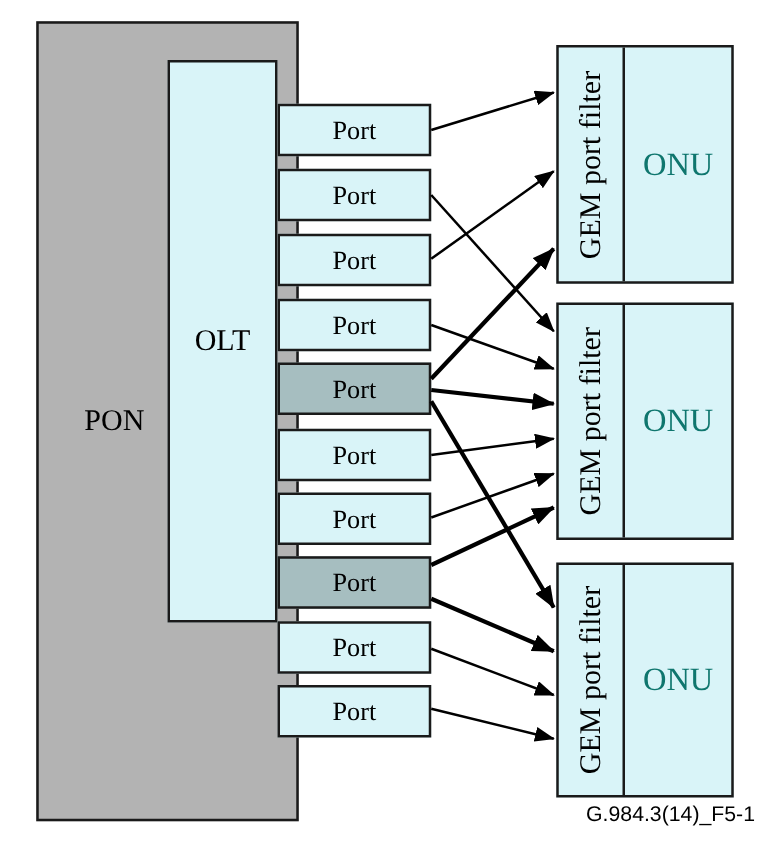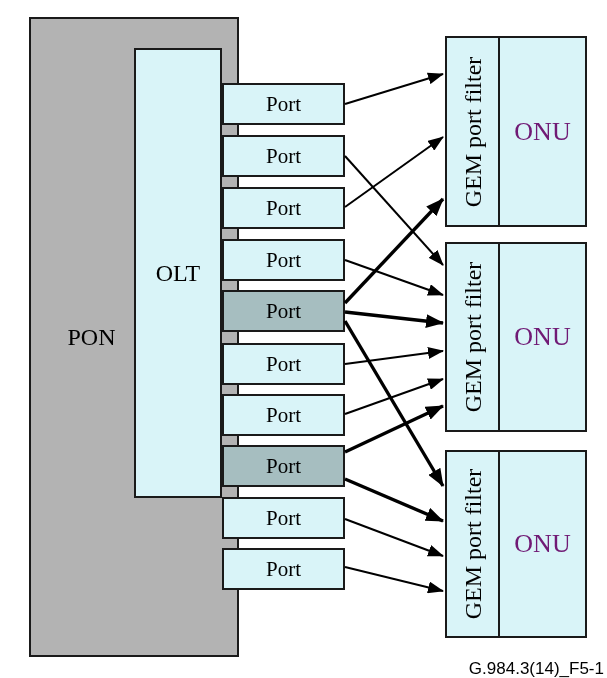--- a/index.html
+++ b/index.html
@@ -50,27 +50,27 @@
     border-right:2px solid var(--border);
   }
   .vtext{
     position:absolute;left:50%;top:50%;
     transform:translate(-50%,-50%) rotate(-90deg);
     white-space:nowrap;font-size:24px;color:#000;line-height:1;
   }
   .onu-label-col{
     flex:1;display:flex;align-items:center;justify-content:center;
   }
-  .onu-label-col span{font-size:26px;color:#701a75;line-height:1;}
+  .onu-label-col span{font-size:26px;color:#0f766e;line-height:1;}
   #arrow-layer{
     position:absolute;left:0;top:0;
     pointer-events:none;
   }
   .caption{
-    position:absolute;top:660px;right:3px;
+    position:absolute;top:643px;right:3px;
     font-family:"Liberation Sans","DejaVu Sans",sans-serif;
     font-size:17px;color:#000;line-height:1.1;
   }
 </style>
 </head>
 <body>
 
 <div class="canvas">
 
   <div class="box pon-box">

